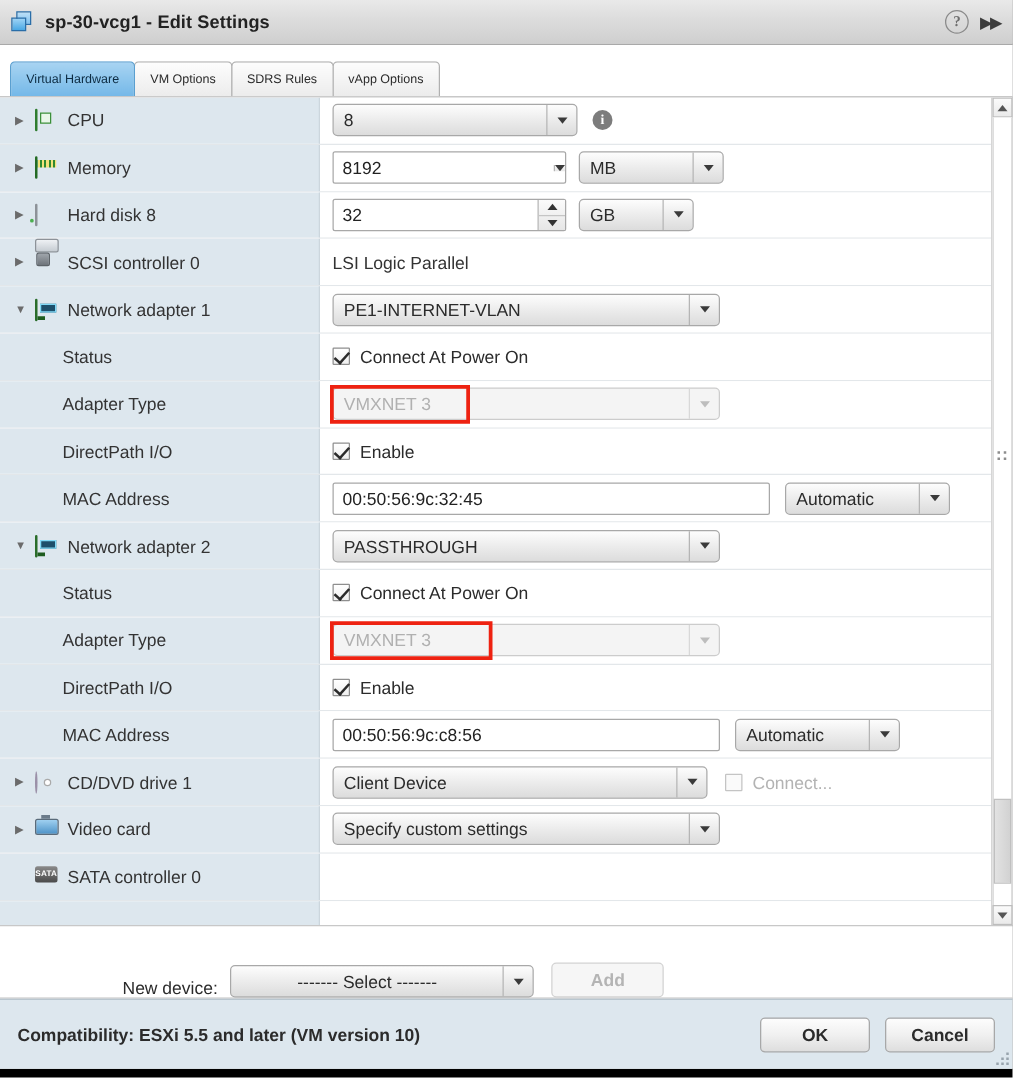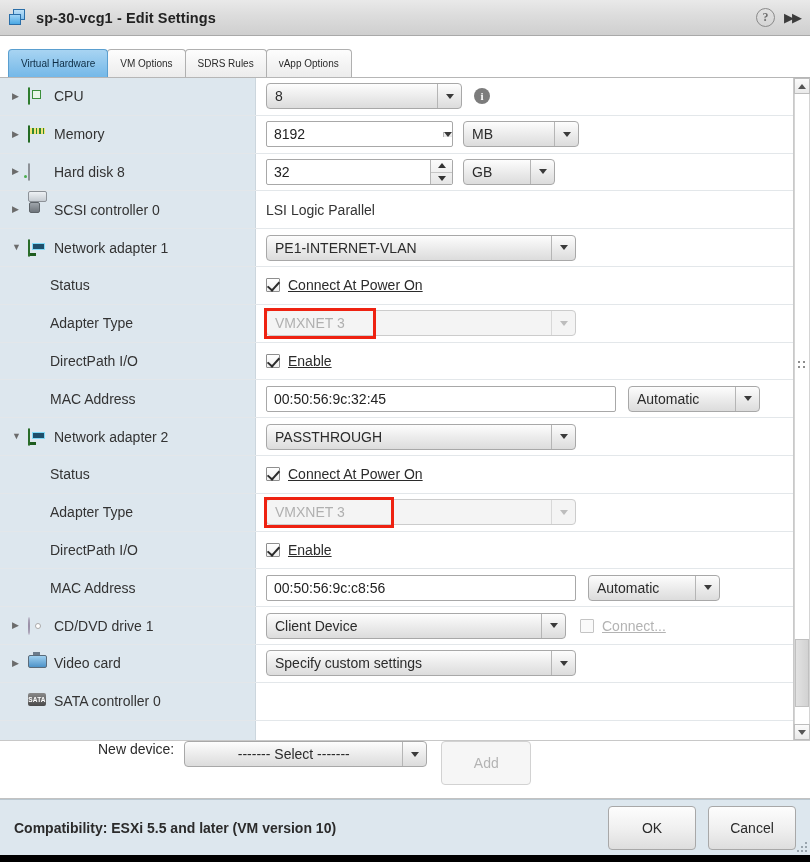--- a/index.html
+++ b/index.html
@@ -266,21 +266,21 @@
   }
   .chk.checked:after {
     content: "";
     position: absolute; left: 3px; top: 0px;
     width: 5px; height: 10px;
     border: solid #2b2b2b;
     border-width: 0 2.2px 2.2px 0;
     transform: rotate(42deg);
   }
   .chk.disabled { border-color:#c4c4c4; background:#fafafa; }
-  .chk-label { font-size: 14px; color: #2b2b2b; white-space: nowrap; text-decoration: underline; }
+  .chk-label { font-size: 14px; color: #2b2b2b; white-space: nowrap; }
   .chk-label.muted { color: #b3b3b3; }
 
   .info-icon {
     width: 16px; height: 16px; border-radius: 50%;
     background: #7c7c7c; color: #fff;
     font-size: 11px; font-weight: bold;
     display: flex; align-items: center; justify-content: center;
     margin-left: 12px; flex: 0 0 16px;
     font-family: "Liberation Serif", serif;
   }
@@ -335,32 +335,33 @@
   }
   .grip span:nth-child(1){left:0;top:0;}
   .grip span:nth-child(2){left:5px;top:0;}
   .grip span:nth-child(3){left:0;top:5px;}
   .grip span:nth-child(4){left:5px;top:5px;}
 
   
   .newdevice-bar {
     height: 58px; flex: 0 0 58px;
     background: #fff;
-    display: flex; align-items: flex-start;
+    display: flex; align-items: flex-end;
     padding-left: 98px;
     border-bottom: 1px solid #c2c2c2;
   }
   .newdevice-label { font-size: 14px; color: #2b2b2b; margin-right: 10px; }
   .btn {
-    height: 44px; min-width: 78px;
+    height: 28px; min-width: 78px;
     border: 1px solid #a8a8a8; border-radius: 4px;
     background: linear-gradient(to bottom,#fdfdfd 0%,#f0f0f0 50%,#dedede 100%);
     display: flex; align-items: center; justify-content: center;
     font-size: 14px; color: #2b2b2b;
     padding: 0 14px;
+    font-weight: bold;
   }
   .btn.disabled { color: #b4b4b4; background: #f6f6f6; border-color: #d2d2d2; }
 
   
   .footer {
     height: 56px; flex: 0 0 56px;
     background: #dde7ee;
     border-top: 1px solid #b9c6cf;
     display: flex; align-items: center;
     padding: 0 14px 0 14px;

